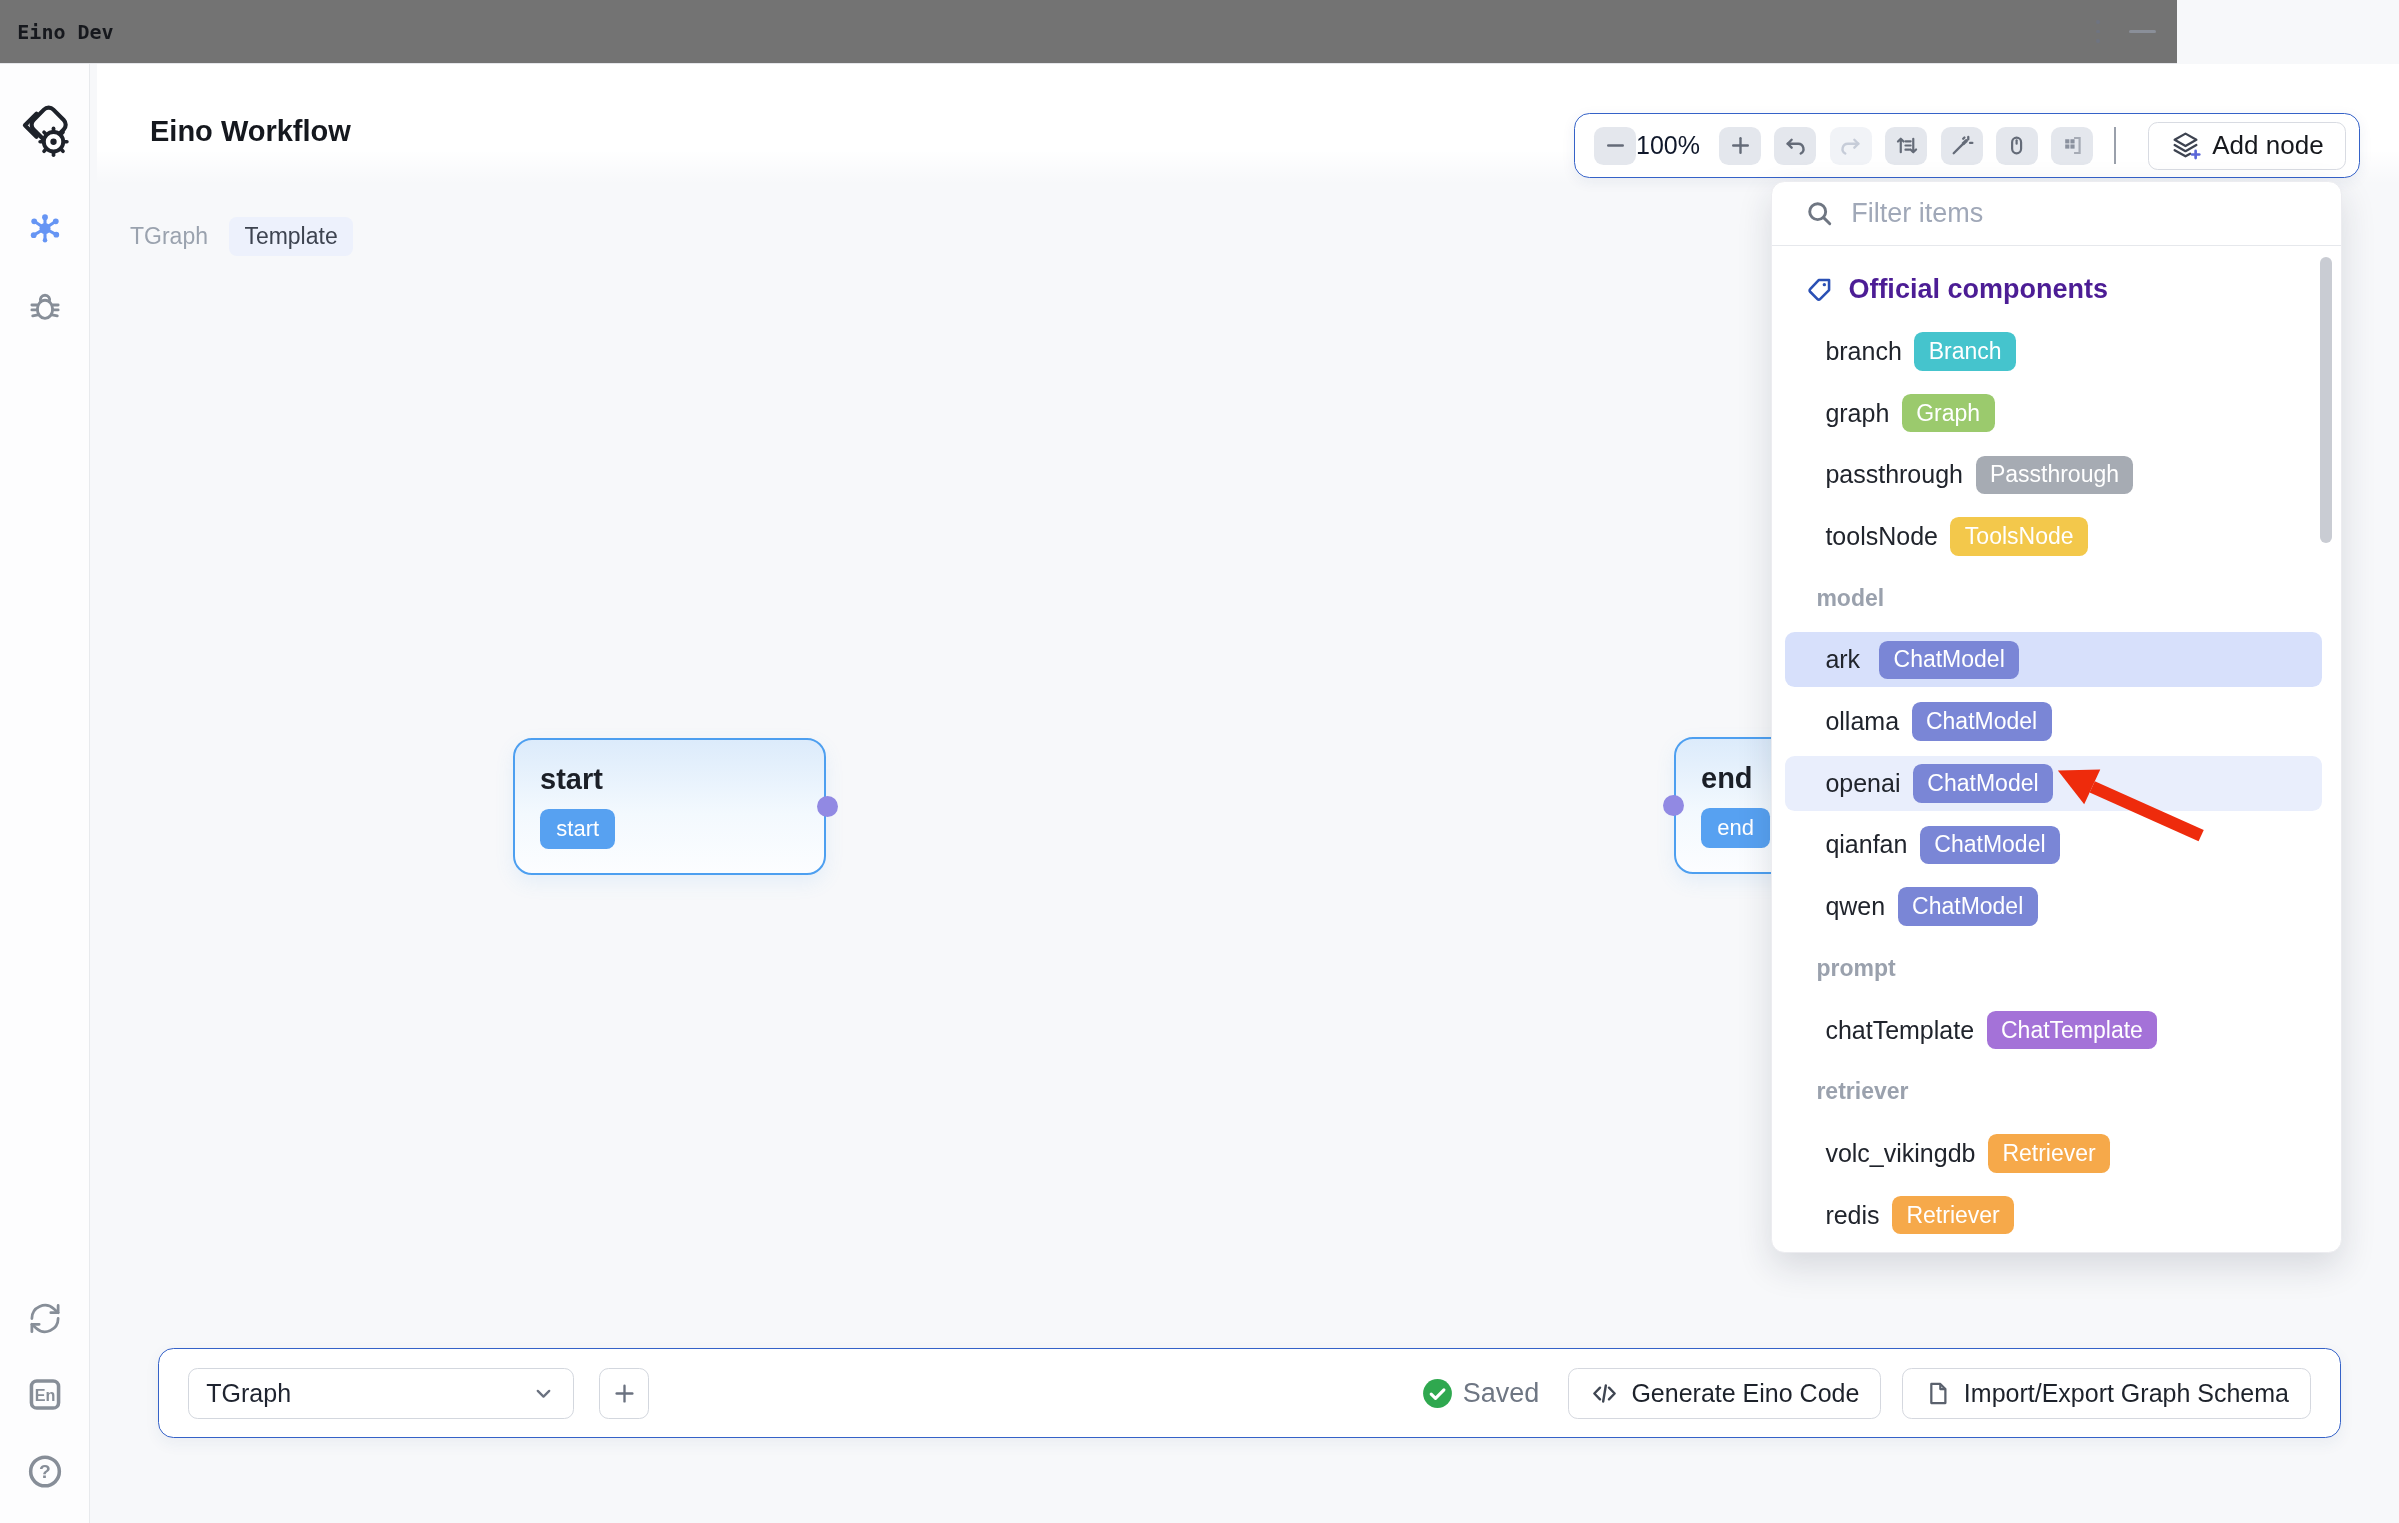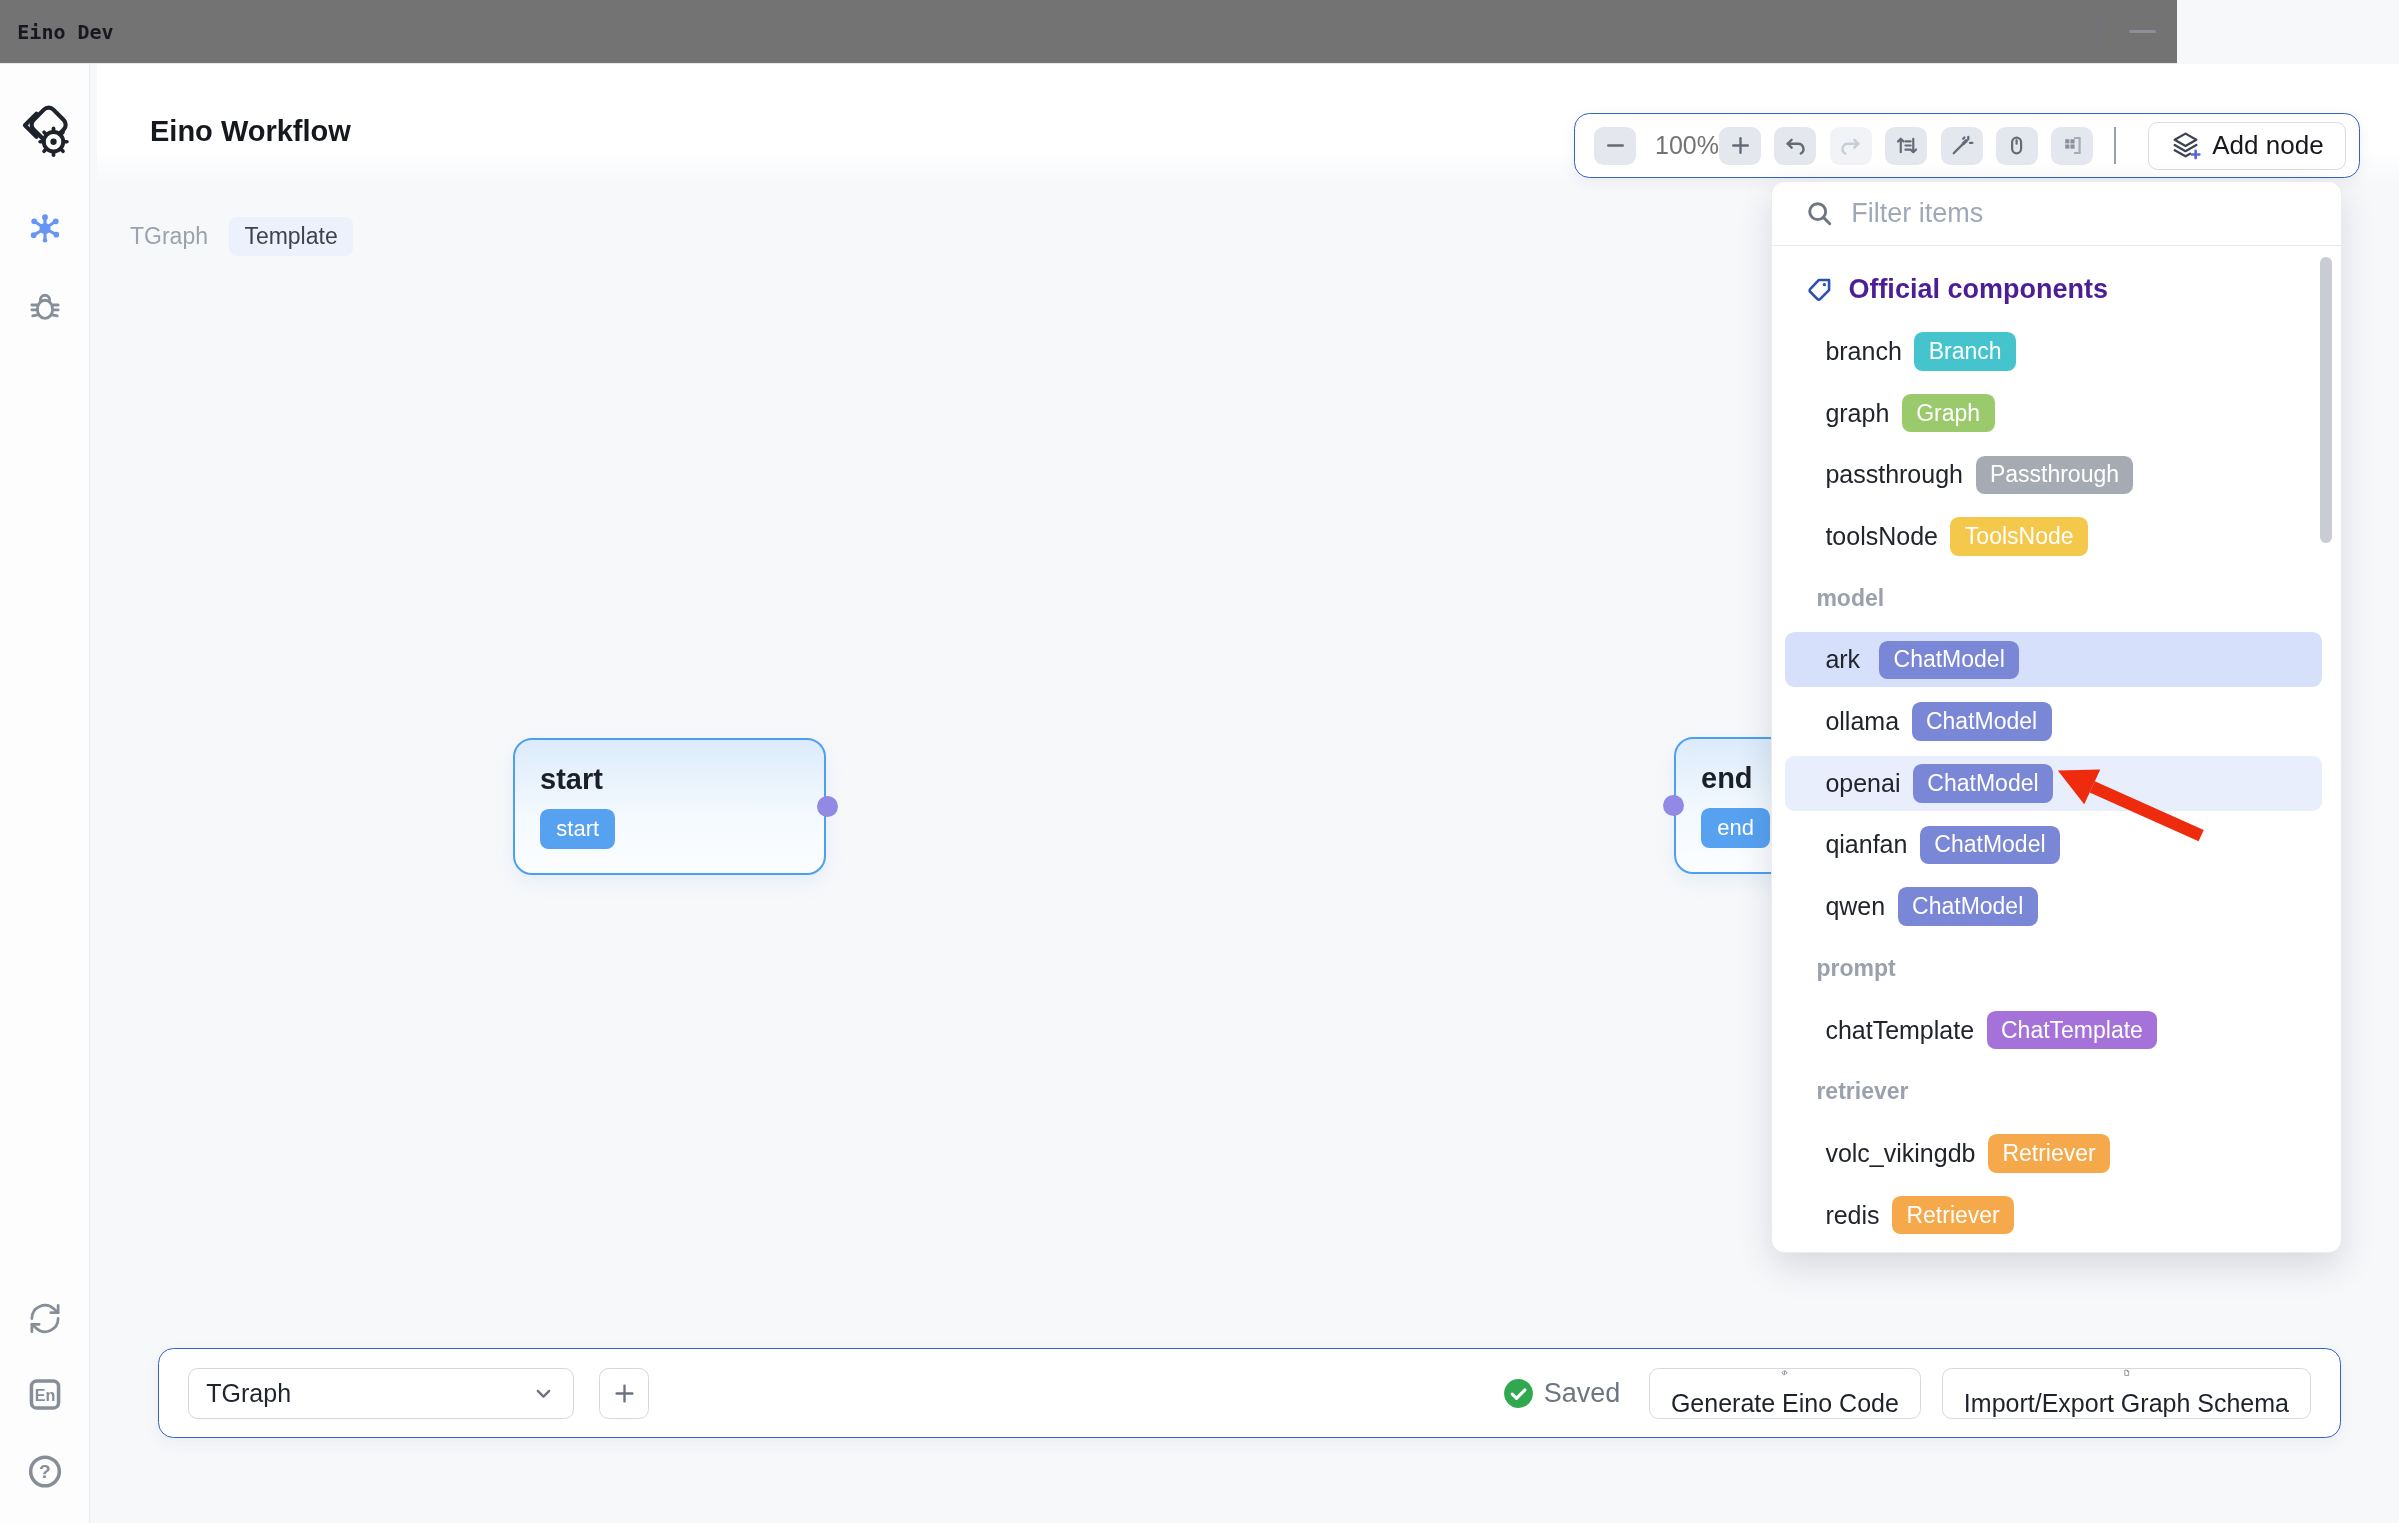--- a/index.html
+++ b/index.html
@@ -37,21 +37,21 @@
                 padding:6.7px 16.3px; border-radius:8.6px; }
   .port { position:absolute; width:21px; height:21px; border-radius:50%; background:#9189e3; z-index:11; }
 
   
   .toolbar { position:absolute; left:1574px; top:113px; width:786px; height:65px; background:#fff;
              border:1.9px solid #3562c8; border-radius:15.4px; display:flex; align-items:center;
              padding:0 13.4px 0 19px; z-index:25; box-shadow:0 3.8px 13.4px rgba(35,60,120,.07); }
   .tbtn { width:42px; height:38px; border-radius:9.6px; background:#e4e7ed; display:flex; align-items:center;
           justify-content:center; cursor:pointer; flex:0 0 auto; }
   .tbtn.disabled { background:#f1f3f7; cursor:default; }
-  .zoom-label { width:83px; text-align:right; font-size:25px; color:#737373; flex:0 0 auto; }
+  .zoom-label { width:83px; text-align:left; font-size:25px; color:#0f172a; flex:0 0 auto; }
   .tb-gap { width:13.4px; flex:0 0 auto; }
   .tb-divider { width:1.9px; height:37px; background:#9aa0ab; margin:0 21px; flex:0 0 auto; }
   .addnode-btn { height:48px; border:1.9px solid #d8dbe2; border-radius:9.6px; background:#fff; display:flex;
                  align-items:center; gap:11.5px; padding:0 21px; cursor:pointer; margin-left:auto; }
   .addnode-btn span { font-size:26px; color:#16181d; }
 
   
   .panel { position:absolute; left:1771px; top:181px; width:571px; height:1072px; background:#fff;
            border:1px solid #ececf0; border-radius:13.4px; box-shadow:0 13.4px 35px rgba(25,35,60,.14);
            z-index:30; overflow:hidden; }
@@ -82,21 +82,21 @@
   .graph-select { width:386px; height:51px; border:1.9px solid #d3d7de; border-radius:9.6px; display:flex;
                   align-items:center; padding:0 17.3px; cursor:pointer; background:#fff; }
   .graph-select span { font-size:25px; color:#1f2430; }
   .graph-select .chev { margin-left:auto; }
   .plus-btn { width:50px; height:51px; border:1.9px solid #d3d7de; border-radius:9.6px; background:#fff;
               display:flex; align-items:center; justify-content:center; margin-left:25px; cursor:pointer; }
   .footer-right { margin-left:auto; display:flex; align-items:center; gap:21px; }
   .saved { display:flex; align-items:center; gap:10px; margin-right:7.7px; }
   .saved span { font-size:27px; color:#6e7683; }
   .fbtn { height:51px; border:1.9px solid #d5d8df; border-radius:9.6px; background:#fff; display:flex;
-          align-items:center; gap:12.5px; padding:0 21px; cursor:pointer;flex-direction:column; }
+          align-items:center; gap:12.5px; padding:0 21px; cursor:pointer; }
   .fbtn span { font-size:25px; color:#1d222b; }
 </style>
 </head>
 <body>
 
 <div class="screen">
 
   <div class="topbar">
     <div class="topbar-title">Eino Dev</div>
     <div class="topbar-right">

